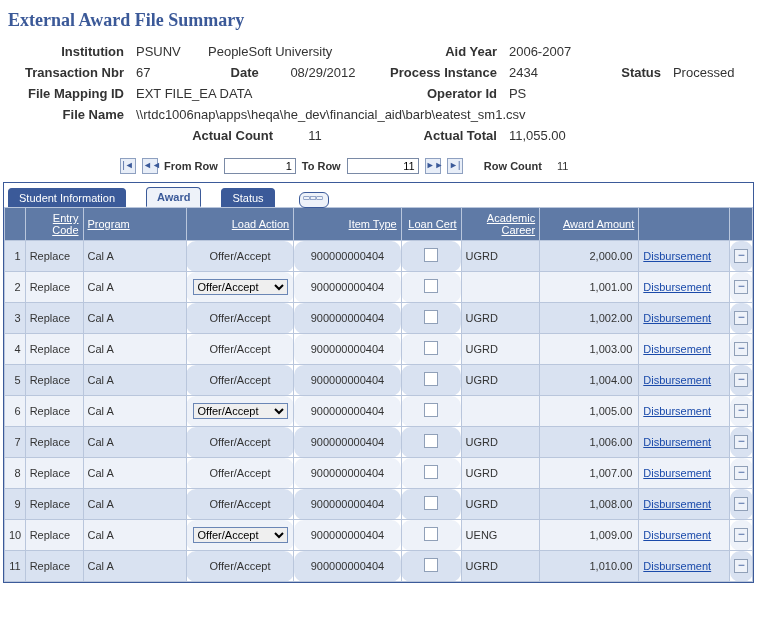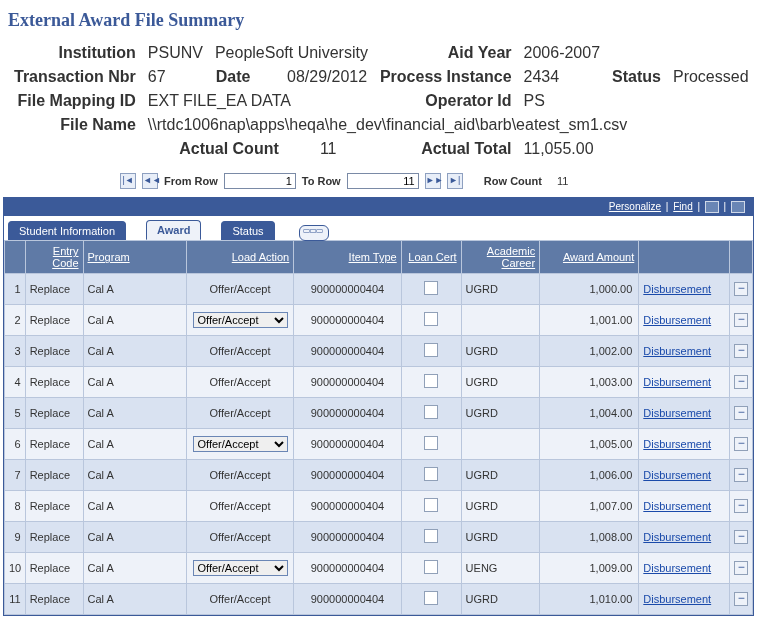--- a/index.html
+++ b/index.html
@@ -16,21 +16,21 @@
     font-family: Georgia, "Times New Roman", serif;
     font-size: 18px;
     font-weight: bold;
     margin: 10px 0 10px 8px;
   }
   .summary-table {
     border: none;
     border-collapse: collapse;
     margin-left: 8px;
     width: 740px;
-    font-size: 16px;
+    font-size: 13px;
   }
   .summary-table td {
     padding: 3px 6px;
     white-space: nowrap;
     vertical-align: middle;
   }
   .lbl {
     font-weight: bold;
     text-align: right;
     color: #333;
@@ -168,20 +168,21 @@
   }
   .data-grid tr:nth-child(odd) td {
     background: #d9e2f1;
   }
   .data-grid td.num {
     text-align: right;
     padding-right: 6px;
   }
   .data-grid td.center {
     text-align: center;
+    border-radius: 10px;
   }
   .data-grid td.rownum {
     text-align: right;
     padding-right: 4px;
     background: #eef2f9;
     width: 16px;
   }
   .disb-link {
     color: #1a4aaa;
     text-decoration: underline;
@@ -273,26 +274,20 @@
   <input type="text" value="11" style="">
   <span class="nav-icon">►►</span>
   <span class="nav-icon">►|</span>
   &nbsp;&nbsp;&nbsp;
   <span class="lbl" style="text-align:left">Row Count</span>
   &nbsp;
   <span>11</span>
 </div>
 
 <div class="grid-area">
-  <div class="grid-toolbar">
-    <a>Personalize</a> |
-    <a>Find</a> |
-    <span class="tool-icon"></span> |
-    <span class="tool-icon"></span>
-  </div>
   <div class="tabs">
     <div class="tab">Student Information</div>
     <div class="tab active">Award</div>
     <div class="tab">Status</div>
     <span class="tab-extra-icon"></span>
   </div>
   <table class="data-grid">
     <colgroup>
       <col style="width:20px">
         <col style="width:56px">
@@ -321,21 +316,21 @@
     </thead>
     <tbody id="grid-body">
         <tr>
           <td class="rownum">1</td>
           <td>Replace</td>
           <td>Cal A</td>
           <td class="center">Offer/Accept</td>
           <td class="center">900000000404</td>
           <td class="center"><span class="loan-cert-box"></span></td>
           <td>UGRD</td>
-          <td class="num">1,000.00</td>
+          <td class="num">2,000.00</td>
           <td><span class="disb-link">Disbursement</span></td>
           <td class="center"><span class="end-icon">−</span></td>
         </tr>
         <tr>
           <td class="rownum">2</td>
           <td>Replace</td>
           <td>Cal A</td>
           <td class="center"><select class="load-select"><option>Offer/Accept</option></select></td>
           <td class="center">900000000404</td>
           <td class="center"><span class="loan-cert-box"></span></td>

